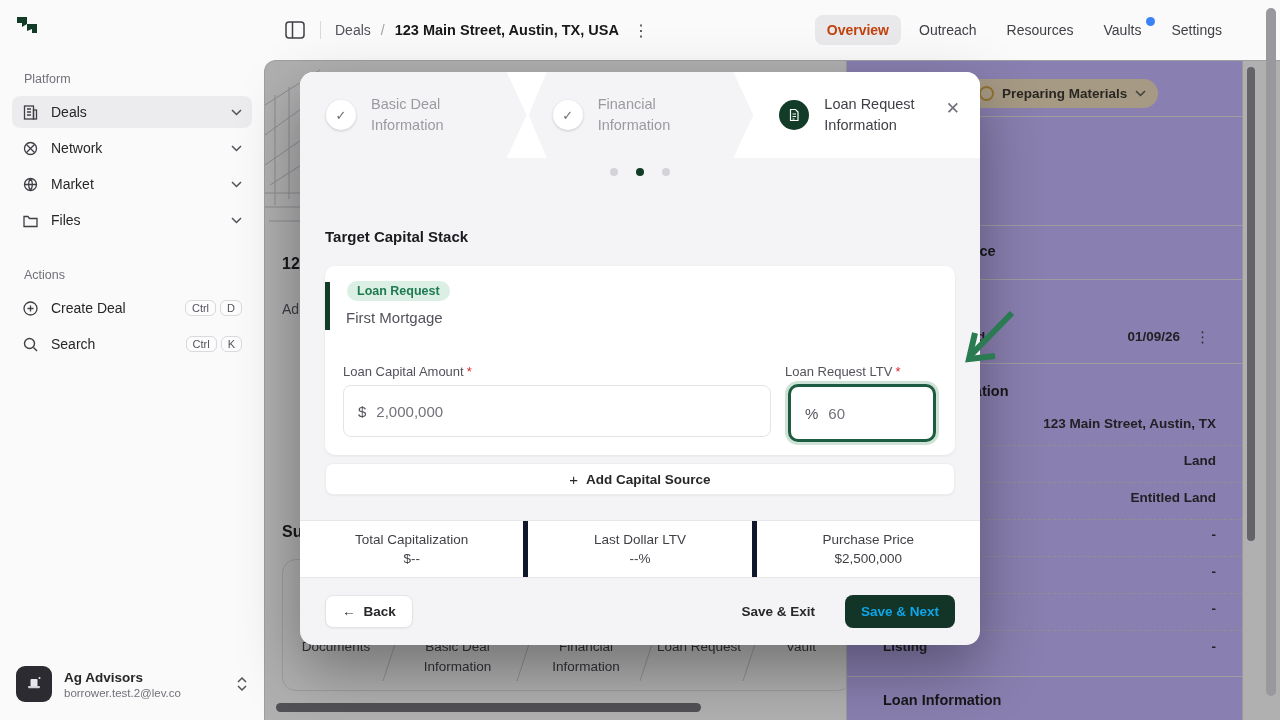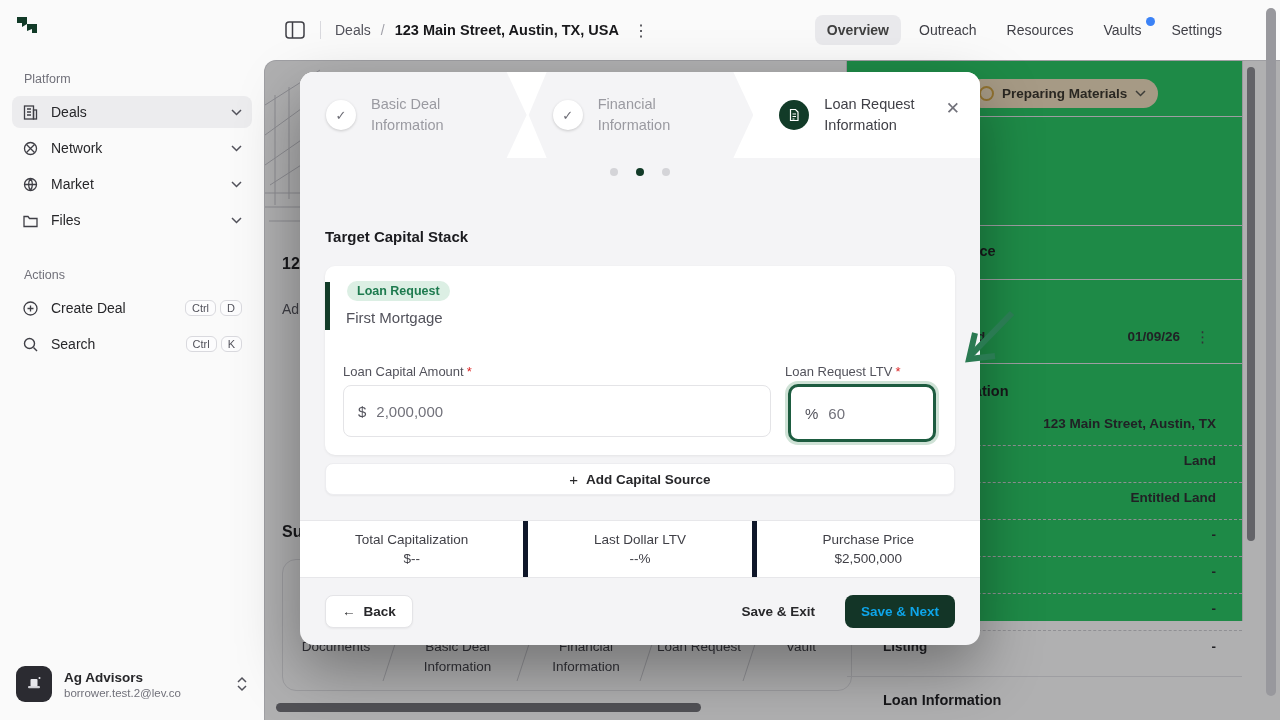--- a/index.html
+++ b/index.html
@@ -32,21 +32,21 @@
   .topbar { position:absolute; left:264px; top:0; width:1016px; height:60px; background:#fafafa;
     display:flex; align-items:center; z-index:1; }
   .panel-toggle { margin-left:20px; width:22px; height:22px; cursor:pointer; }
   .tb-divider { width:1px; height:18px; background:#d9d9de; margin:0 14px; }
   .crumb-section { font-size:14px; color:#52525b; cursor:pointer; }
   .crumb-sep { font-size:14px; color:#a1a1aa; margin:0 10px; }
   .crumb-current { font-size:14.5px; font-weight:bold; color:#18181b; }
   .kebab { font-size:16px; color:#3f3f46; margin-left:14px; cursor:pointer; letter-spacing:0; }
   .topnav { margin-left:auto; display:flex; align-items:center; gap:6px; padding-right:46px; }
   .nav-item { font-size:14px; color:#3f3f46; padding:7px 12px; border-radius:8px; cursor:pointer; position:relative; }
-  .nav-item.active { background:#e9e9ec; font-weight:bold; color:#404040; }
+  .nav-item.active { background:#e9e9ec; font-weight:bold; color:#c2410c; }
   .nav-dot { position:absolute; top:2px; right:-2px; width:9px; height:9px; border-radius:50%; background:#3b82f6; }
 
   
   .content { position:absolute; left:264px; top:60px; width:1016px; height:660px;
     background:#ffffff; border:1px solid #e6e6ea; border-right:none; border-bottom:none;
     border-top-left-radius:12px; z-index:1; overflow:hidden; }
   .sketch { position:absolute; left:0; top:4px; }
   .bg-h1 { position:absolute; left:17px; top:194px; font-size:16px; font-weight:bold; color:#18181b; }
   .bg-t1 { position:absolute; left:17px; top:240px; font-size:14px; color:#52525b; }
   .bg-h2 { position:absolute; left:17px; top:462px; font-size:16px; font-weight:bold; color:#18181b; }
@@ -54,22 +54,22 @@
     border:1px solid #e2e2e6; border-radius:14px; background:#fff; }
   .bg-tabs { position:absolute; left:17px; top:574px; width:570px; height:50px; display:flex; }
   .bg-tab { flex:none; text-align:center; font-size:13.5px; color:#3f3f46; line-height:1.5; padding-top:2px; }
   .tab-sep { flex:none; width:1px; height:46px; background:#cfcfd4; transform:skewX(-18deg); }
   .hscroll { position:absolute; left:11px; top:642px; width:425px; height:9px;
     border-radius:5px; background:#6f6f75; }
   .panel-vscroll { position:absolute; left:982px; top:6px; width:8px; height:474px;
     border-radius:4px; background:#8b8b90; }
 
   
-  .rpanel { position:absolute; left:581px; top:0; width:397px; height:560px;
-    border-left:1px solid #dcdce0; border-right:1px solid #dcdce0; background:#22c55e; }
+  .rpanel { position:absolute; left:581px; top:0; width:397px; height:660px;
+    border-left:1px solid #dcdce0; border-right:1px solid #dcdce0; background:#c4b5fd; }
   .status-pill { position:absolute; left:120px; top:18px; height:29px; display:flex; align-items:center;
     background:#f0debc; border-radius:999px; padding:0 12px; cursor:pointer; }
   .status-ring { width:15px; height:15px; border-radius:50%; border:2.5px solid #d0a13c; margin-right:8px; }
   .status-txt { font-size:13.5px; font-weight:bold; color:#343026; margin-right:8px; }
   .rp-div { position:absolute; left:0; right:0; height:1px; background:#e4e4e8; }
   .rp-div.dashed { background:none; border-top:1px dashed #cfcfd4; }
   .rp-header { position:absolute; font-size:14.5px; font-weight:bold; color:#18181b; }
   .rp-val { position:absolute; right:26px; font-size:13.5px; font-weight:bold; color:#26262b; }
   .rp-label { position:absolute; font-size:13.5px; font-weight:bold; color:#26262b; }
   .rp-kebab { position:absolute; right:32px; font-size:15px; color:#3f3f46; cursor:pointer; }

